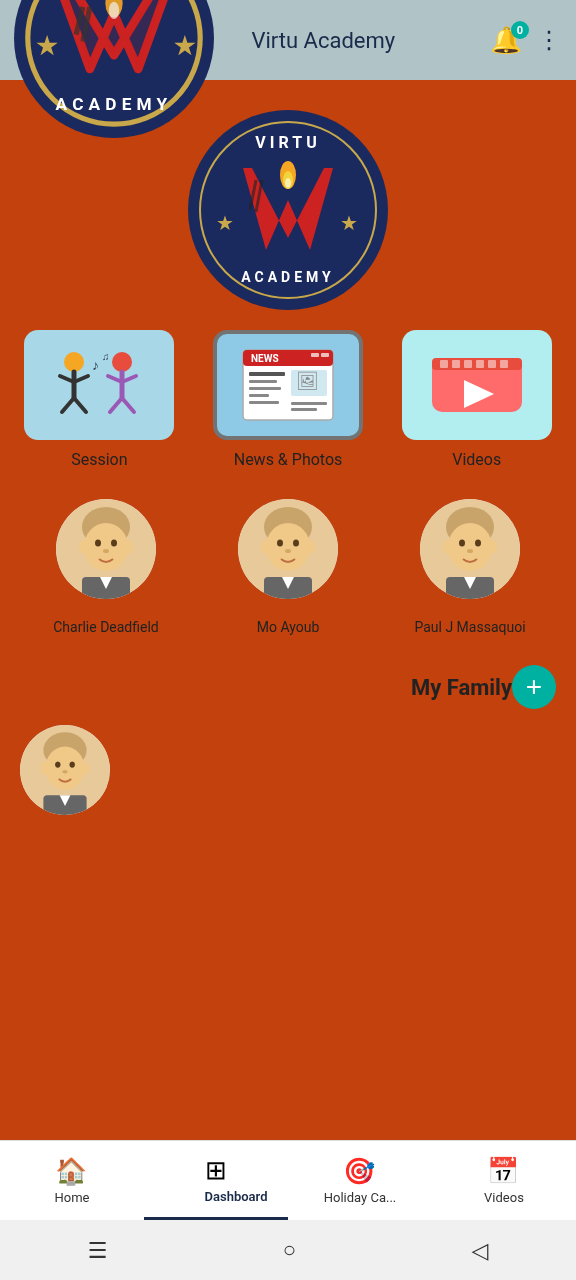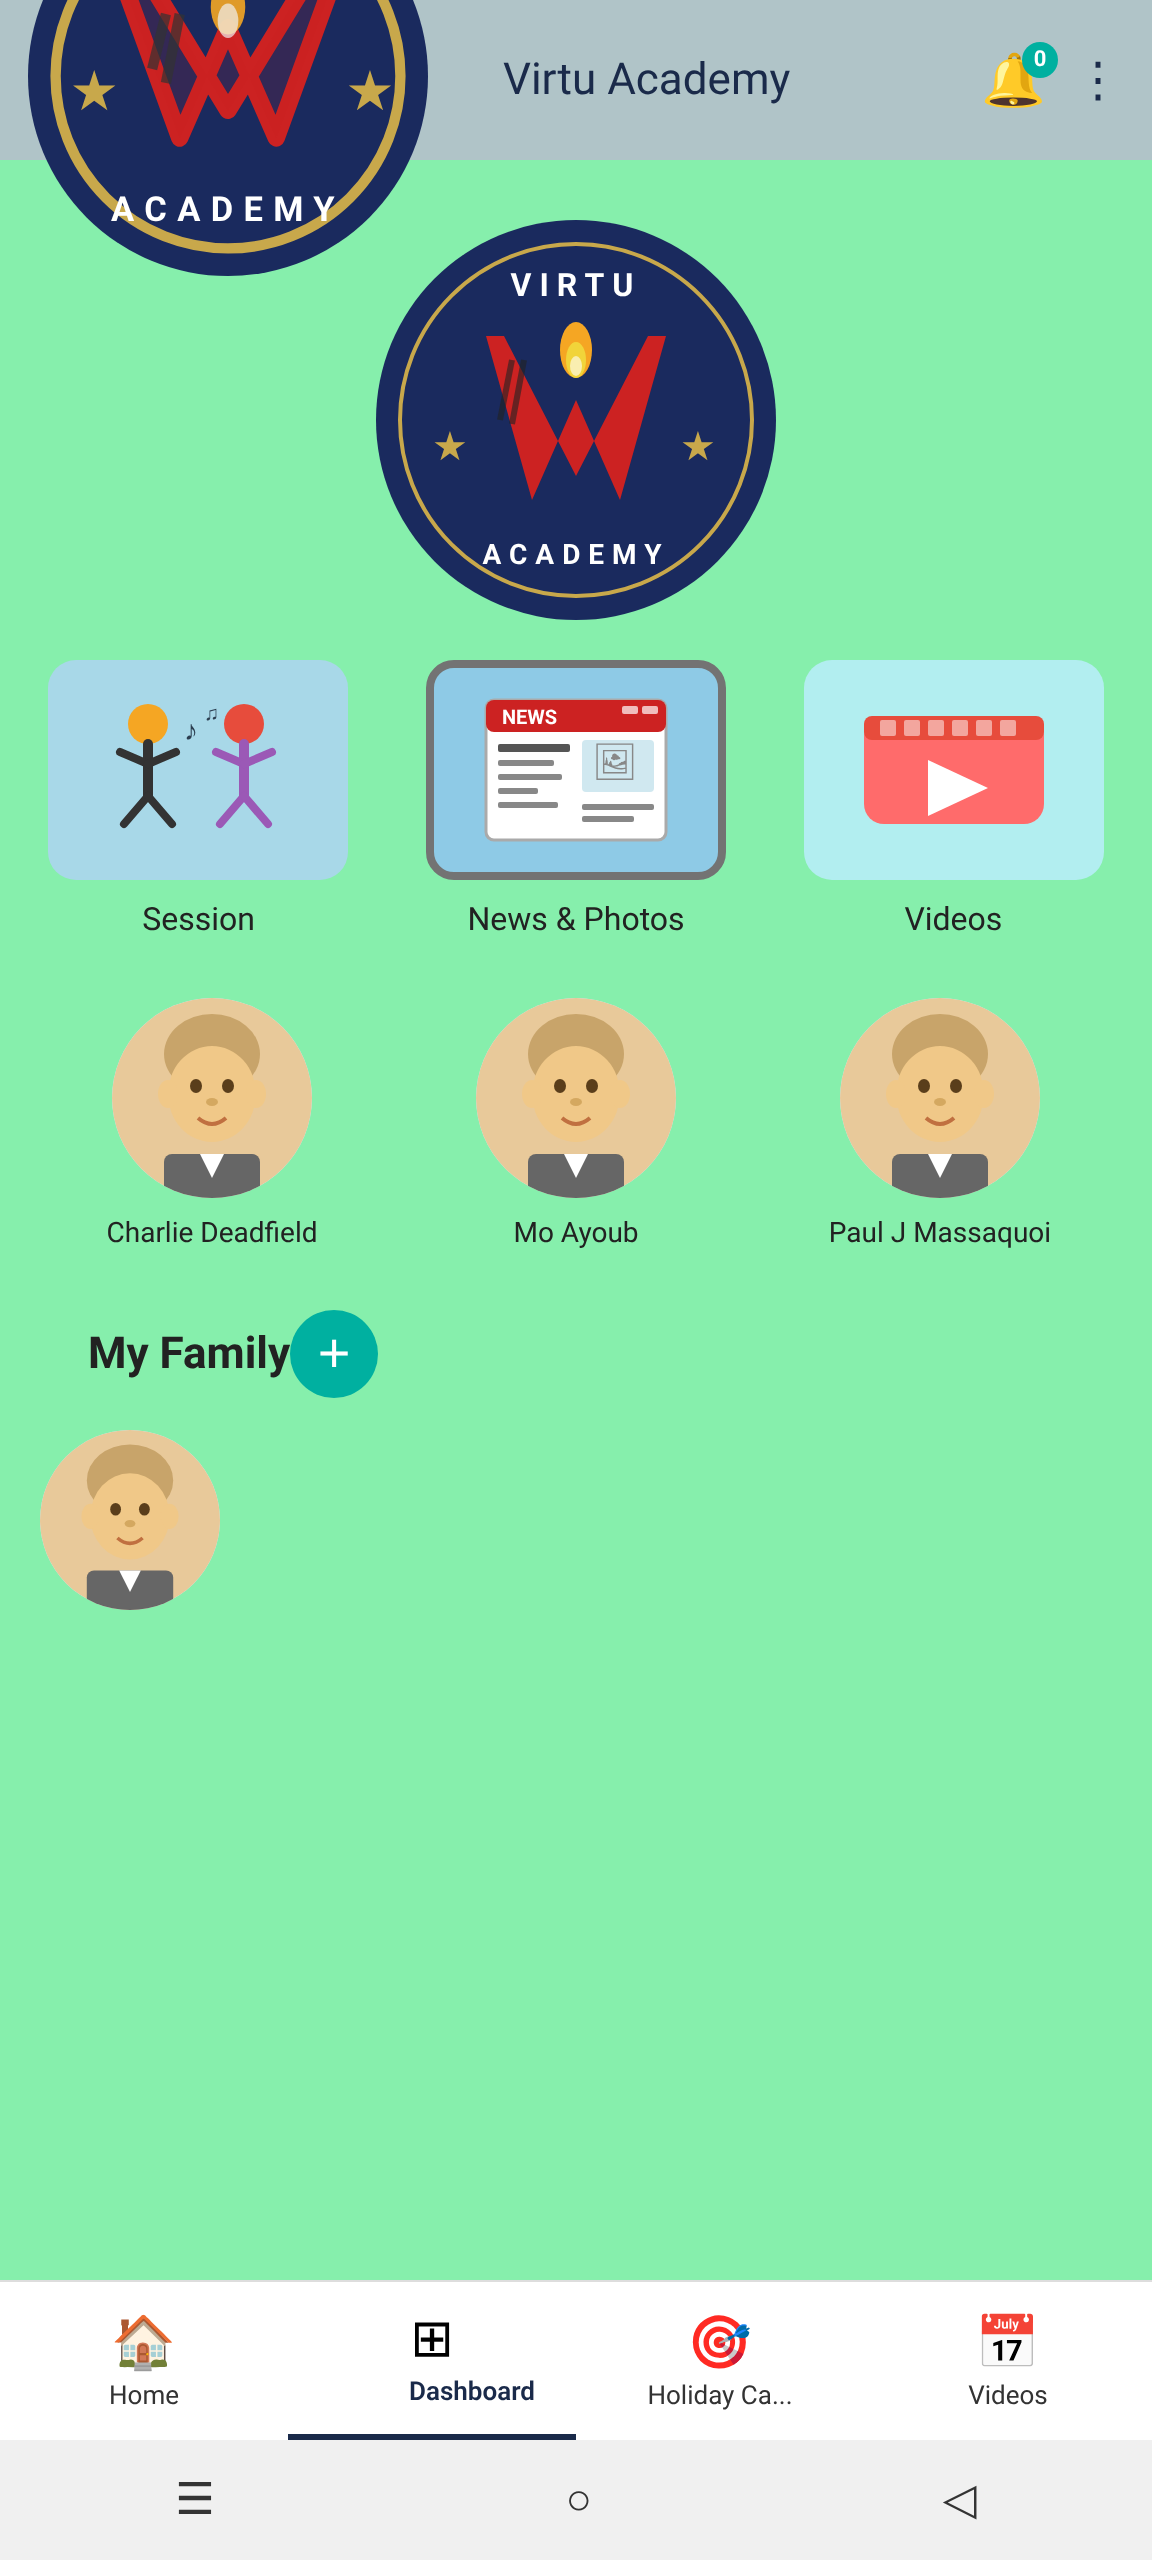--- a/index.html
+++ b/index.html
@@ -61,21 +61,21 @@
     .menu-dots {
       font-size: 24px;
       color: #1a2a4a;
       cursor: pointer;
       letter-spacing: 1px;
     }
 
     
     .main-content {
       flex: 1;
-      background: #86efac;
+      background: #c2410c;
       overflow-y: auto;
       padding-bottom: 10px;
     }
 
     
     .logo-section {
       display: flex;
       justify-content: center;
       align-items: center;
       padding: 30px 0 20px 0;
@@ -138,21 +138,21 @@
       flex-direction: row;
       justify-content: space-around;
       padding: 30px 20px 10px 20px;
       gap: 10px;
     }
 
     .teacher-item {
       display: flex;
       flex-direction: column;
       align-items: center;
-      gap: 10px;
+      gap: 20px;
       cursor: pointer;
       flex: 1;
     }
 
     .teacher-avatar {
       width: 100px;
       height: 100px;
       border-radius: 50%;
       background: #e0e0e0;
       overflow: hidden;
@@ -164,21 +164,21 @@
     .teacher-name {
       font-size: 14px;
       color: #222;
       text-align: center;
     }
 
     
     .my-family-header {
       display: flex;
       align-items: center;
-      justify-content: flex-start;
+      justify-content: flex-end;
       padding: 20px 20px 16px 20px;
       margin-left: 24px;
     }
 
     .my-family-title {
       font-size: 22px;
       font-weight: 700;
       color: #222;
     }
 

